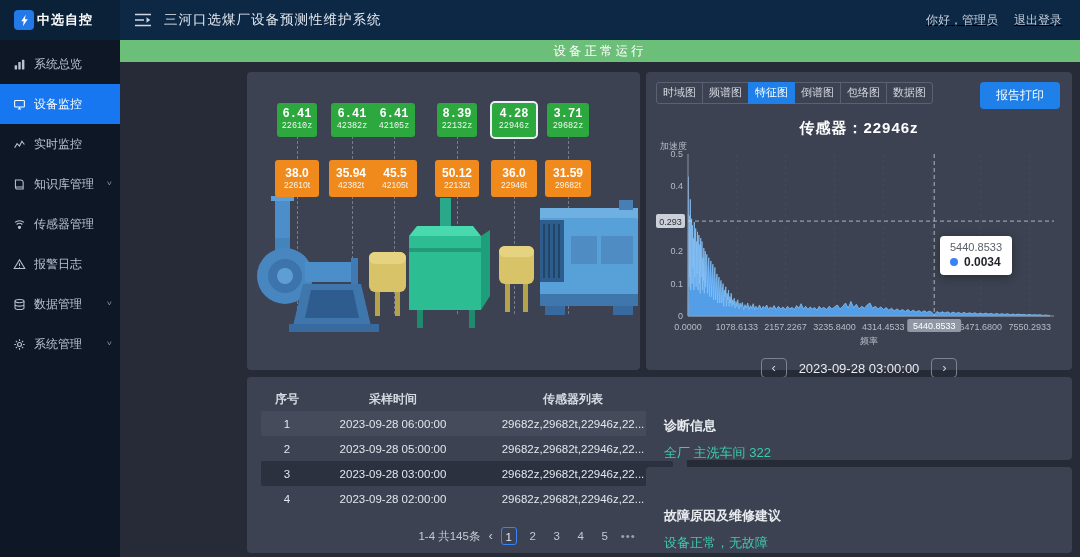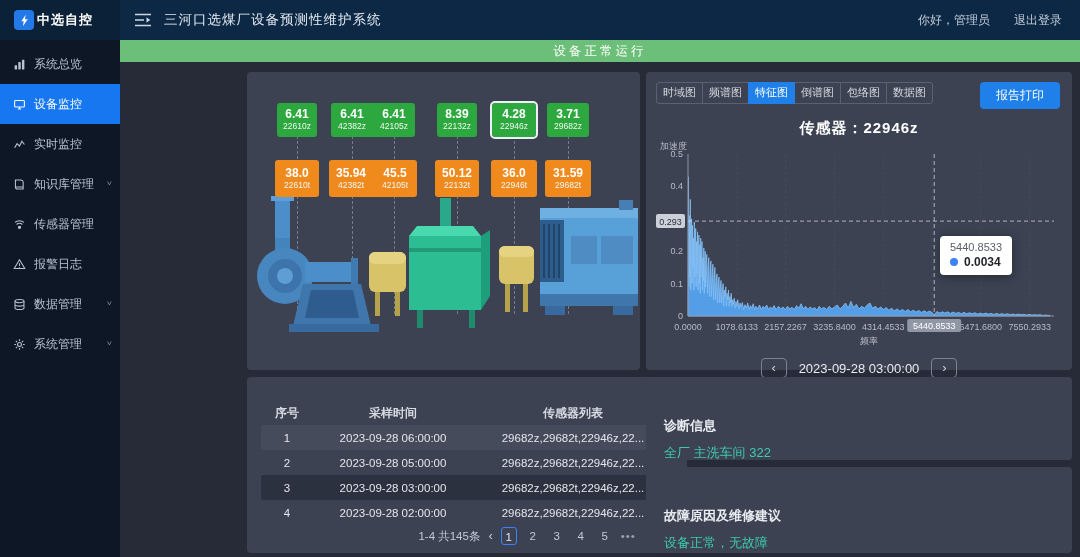--- a/index.html
+++ b/index.html
@@ -8,21 +8,21 @@
   .app { position:relative; width:1080px; height:557px; background:#262b37; overflow:hidden; margin:0 auto; }
 
   
   .topbar { position:absolute; left:0; top:0; width:1080px; height:40px; background:#0c2844; display:flex; align-items:center; z-index:5; }
   .logo-zone { width:120px; height:40px; background:#0a2138; display:flex; align-items:center; gap:3px; padding-left:14px; flex:0 0 auto; }
   .logo-mark { width:20px; height:20px; border-radius:4px; background:#2479e8; display:flex; align-items:center; justify-content:center; }
   .logo-mark svg { width:13px; height:13px; }
   .logo-text { color:#fff; font-size:13px; font-weight:bold; letter-spacing:1px; white-space:nowrap; }
   .fold-btn { margin-left:14px; color:#cdd6e2; width:18px; height:14px; cursor:pointer; }
   .app-title { color:#e4eaf2; font-size:13.5px; margin-left:12px; letter-spacing:1px; }
-  .topbar-right { margin-left:auto; display:flex; align-items:center; gap:24px; padding-right:18px; }
+  .topbar-right { margin-left:auto; display:flex; align-items:center; gap:16px; padding-right:18px;text-decoration:underline; }
   .greeting { color:#c2cbd8; font-size:12px; }
   .logout { color:#c2cbd8; font-size:12px; cursor:pointer; }
 
   
   .sidebar { position:absolute; left:0; top:40px; width:120px; height:517px; background:#0e1726; z-index:4; padding-top:4px; }
   .menu-item { height:40px; display:flex; align-items:center; gap:8px; padding:0 8px 0 13px; color:#b9c2cf; font-size:12px; cursor:pointer; white-space:nowrap; }
   .menu-item.active { background:#1677f0; color:#fff; }
   .menu-item .mi-icon { width:13px; height:13px; flex:0 0 auto; display:inline-flex; }
   .menu-item .mi-icon svg { width:13px; height:13px; }
   .menu-item .chev { margin-left:auto; font-size:9px; color:#8a94a5; transform:scaleY(.8); }
@@ -39,30 +39,30 @@
   .tree-gear { width:10px; height:10px; flex:0 0 auto; margin-right:4px; display:inline-flex; color:#d8dde5; }
   .tree-gear svg { width:10px; height:10px; }
   .tree-label { padding:0 2px; }
   .tree-row.selected .tree-wrap { border:1px solid #9aa2b0; border-radius:2px; padding:0 5px 1px 3px; display:flex; align-items:center; }
   .tree-wrap { display:flex; align-items:center; }
 
   
   .diagram-panel { left:247px; top:72px; width:393px; height:298px; overflow:hidden; }
   .connector { position:absolute; top:64px; height:178px; width:0; border-left:1px dashed #8b919e; opacity:.75; }
   .badge-group { position:absolute; border-radius:3px; display:flex; overflow:hidden; z-index:2; }
-  .badge-group.green { top:31px; height:34px; background:#2ca83e; }
+  .badge-group.green { top:31px; height:34px; background:#2ca83e;font-family:Liberation Mono, monospace; }
   .badge-group.orange { top:88px; height:37px; background:#f08a1d; }
   .badge-group.selected { outline:2px solid #eceff3; }
   .badge-cell { flex:1 1 0; display:flex; flex-direction:column; align-items:center; justify-content:center; cursor:pointer; line-height:1.15; }
   .badge-val { color:#fff; font-size:12px; font-weight:bold; }
   .badge-lab { color:#f2f6f2; font-size:8.5px; }
   .machine { position:absolute; left:0; top:124px; width:393px; height:174px; }
 
   
-  .table-panel { left:247px; top:377px; width:440px; height:176px; padding:24px 14px 6px; display:flex; flex-direction:column; }
+  .table-panel { left:247px; top:377px; width:440px; height:176px; padding:10px 14px 6px; display:flex; flex-direction:column; }
   .t-head { display:flex; height:24px; align-items:center; color:#d6dae2; font-size:12px; font-weight:bold; }
   .t-row { display:flex; height:25px; align-items:center; color:#e3e6ec; font-size:11.5px; cursor:pointer; border-radius:2px; }
   .t-row.striped { background:#454b5b; }
   .t-row.selected { background:#2c3140; }
   .c-no { width:52px; text-align:center; flex:0 0 auto; }
   .c-time { width:160px; text-align:center; flex:0 0 auto; }
   .c-sensors { flex:1; text-align:center; overflow:hidden; white-space:nowrap; text-overflow:ellipsis; padding:0 2px; }
   .pagination { margin-top:auto; display:flex; align-items:center; justify-content:flex-end; gap:8px; color:#c3c9d4; font-size:11.5px; padding-bottom:2px; }
   .pg-btn { min-width:16px; height:18px; line-height:18px; text-align:center; cursor:pointer; border-radius:3px; padding:0 2px; }
   .pg-btn.current { border:1px solid #3b82f6; color:#e4e9f1; }

